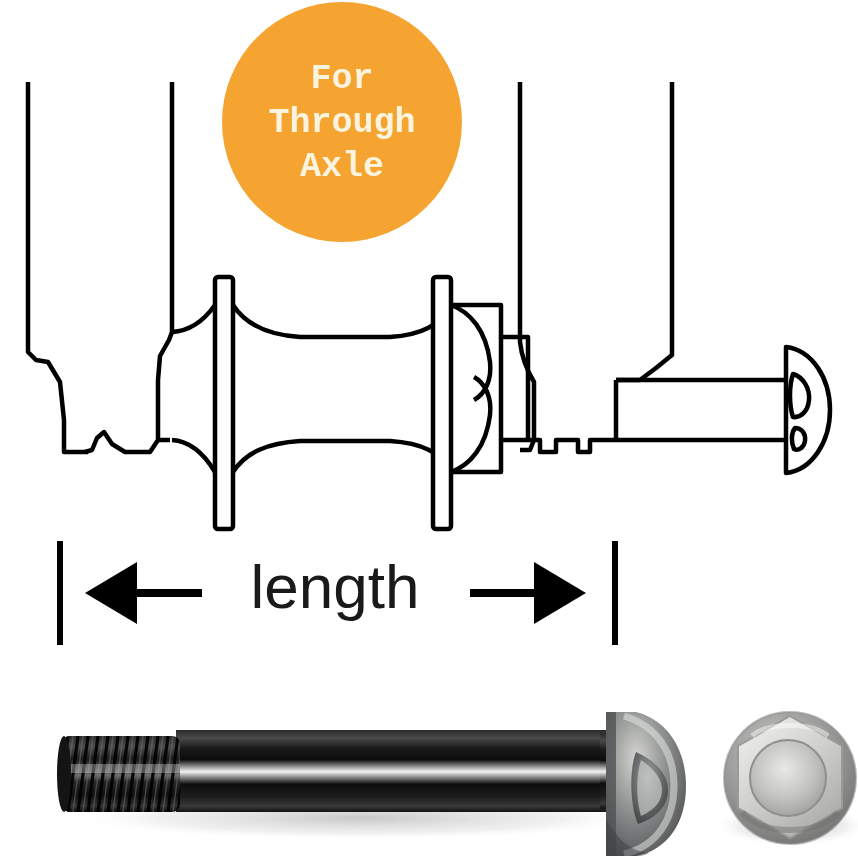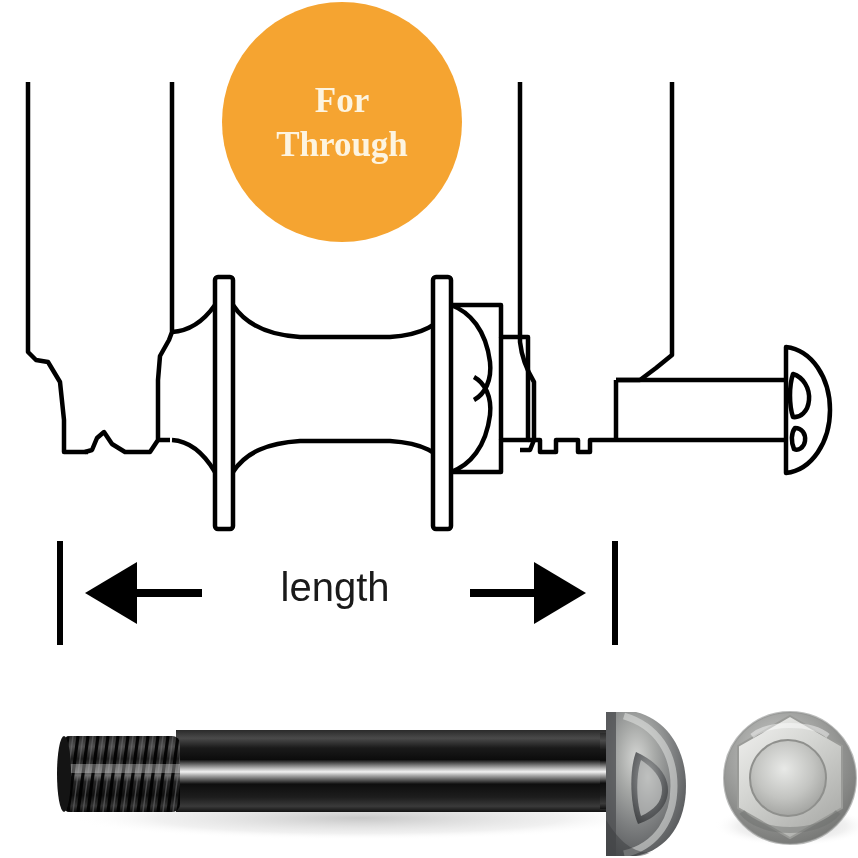--- a/index.html
+++ b/index.html
@@ -34,37 +34,37 @@
     border-radius: 50%;
     display: flex;
     flex-direction: column;
     align-items: center;
     justify-content: center;
     z-index: 30;
     box-sizing: border-box;
     padding-top: 2px;
   }
   #badge .bline {
-    font-family: Liberation Serif, serif;
+    font-family: Liberation Mono, monospace;
     font-weight: bold;
     font-size: 35px;
     line-height: 44px;
     letter-spacing: 0px;
     text-align: center;
     white-space: nowrap;
   }
   #lengthLabel {
     position: absolute;
     left: 215px;
     top: 553px;
     width: 240px;
     text-align: center;
     font-family: "Liberation Sans", sans-serif;
     font-weight: normal;
-    font-size: 40px;
+    font-size: 62px;
     line-height: 68px;
     color: #1a1a1a;
     z-index: 20;
   }
 </style>
 </head>
 <body>
 
 <div id="root">
 
@@ -111,20 +111,21 @@
 
       <path d="M793,374 C803,377 810,388 809,400 C808,412 800,418 793,417 C789,405 789,386 793,374 Z"></path>
       <path d="M795,428 C802,428 806,434 805,441 C804,448 798,451 794,449 C791,442 791,433 795,428 Z"></path>
 
     </g>
   </svg>
 
   <div id="badge" style="background: rgb(245, 164, 49);">
     <div class="bline" style="color: rgb(253, 244, 224);">For</div>
     <div class="bline" style="color: rgb(253, 244, 224);">Through</div>
+    <div class="bline" style="color: rgb(253, 244, 224);">Axle</div>
   </div>
 
   <svg class="layer" viewBox="0 0 858 858" style="z-index:15;">
     <g fill="#000000" stroke="#000000">
 
       <line x1="60" y1="541" x2="60" y2="645" stroke-width="6"></line>
       <line x1="615" y1="541" x2="615" y2="645" stroke-width="6"></line>
 
       <line x1="128" y1="593" x2="202" y2="593" stroke-width="8"></line>
       <polygon points="85,593 137,562 137,624" stroke="none"></polygon>

